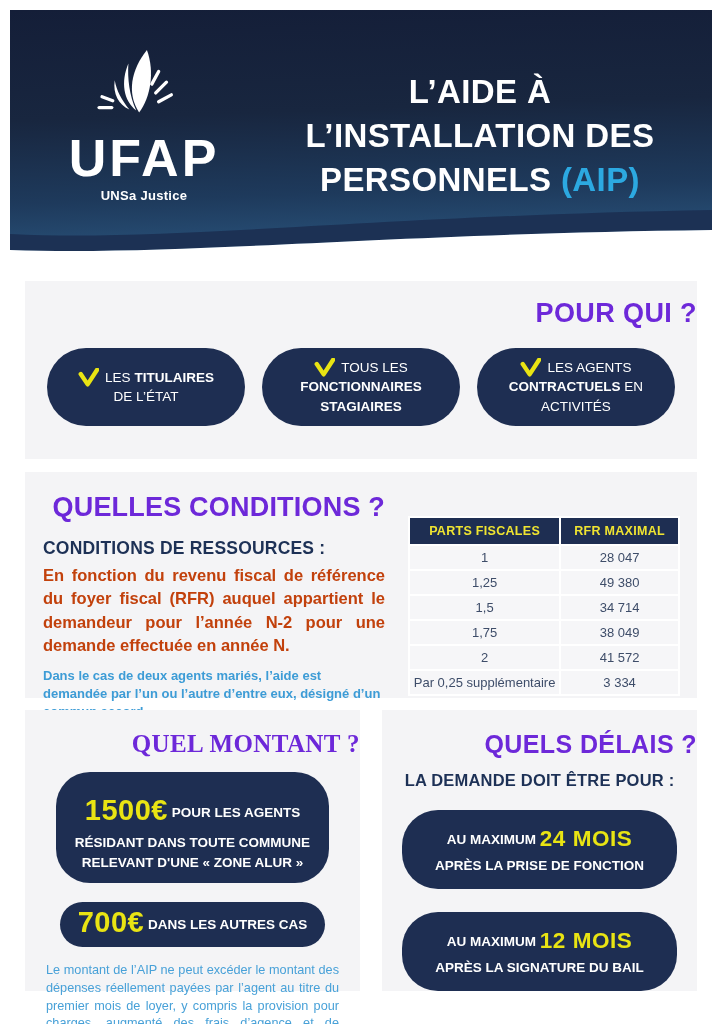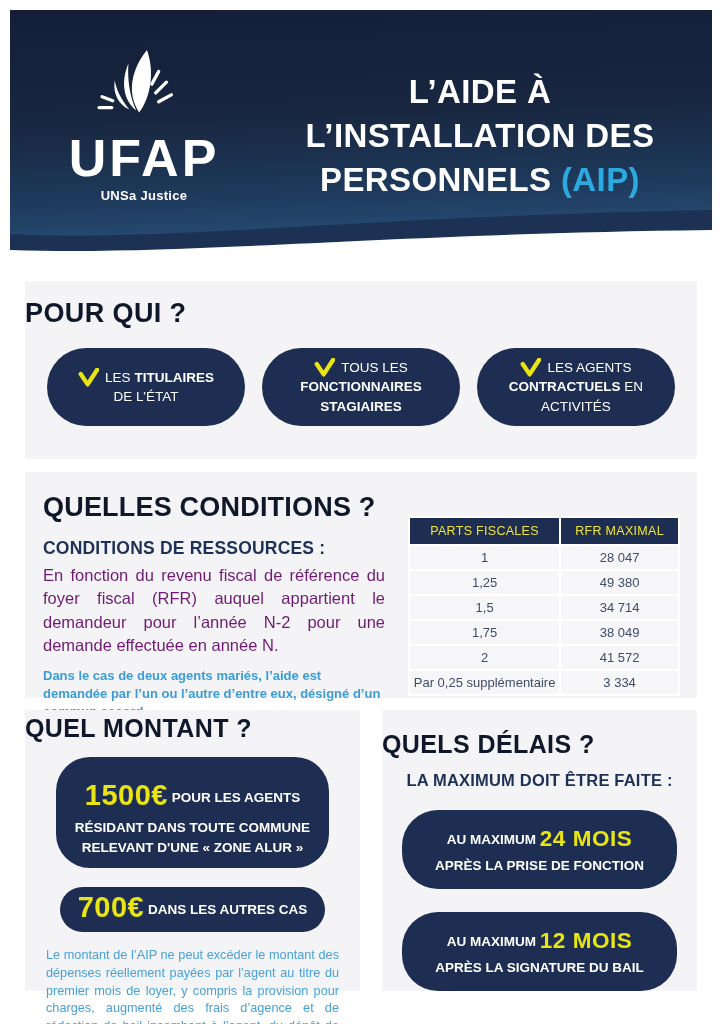--- a/index.html
+++ b/index.html
@@ -21,47 +21,47 @@
   .title .accent { color:#2ca9e1; }
   .wave { position:absolute; left:0; bottom:-1px; width:100%; height:58px; display:block; }
 
   
   .card { position:absolute; background:#f4f4f6; }
   .card-pourqui    { left:25px; width:672px; top:281px; height:178px; }
   .card-conditions { left:25px; width:672px; top:472px; height:226px; display:flex; }
   .card-montant    { left:25px; width:335px; top:710px; height:281px; }
   .card-delais     { left:382px; width:315px; top:710px; height:281px; }
 
-  h2.cyan { color:#0f172a; font-size:27px; font-weight:bold; text-align:left; letter-spacing:.4px; }
+  h2.cyan { color:#6d28d9; font-size:27px; font-weight:bold; text-align:right; letter-spacing:.4px; }
 
   
   .card-pourqui h2 { margin-top:17px; }
   .badges { display:flex; justify-content:center; gap:17px; margin-top:19px; padding:0 14px; }
   .badge {
     width:198px; height:78px; background:#1e2e52; border-radius:40px;
     color:#fff; font-size:13.5px; line-height:1.42; text-align:center;
     display:flex; flex-direction:column; justify-content:center; align-items:center; padding:4px 8px;
   }
   .badge .bl { display:flex; align-items:center; gap:6px; }
   .check { width:21px; height:19px; flex:0 0 auto; }
 
   
   .cond-left { width:360px; padding:20px 0 0 18px; }
   .cond-left h2 { letter-spacing:.2px; }
   .cond-left h3 { color:#1d3156; font-size:17.5px; font-weight:bold; margin:15px 0 5px; letter-spacing:.2px; }
-  .cond-body { color:#701a75; font-size:16.5px; text-align:justify; line-height:1.42; }
+  .cond-body { color:#c2410c; font-size:16.5px; text-align:justify; line-height:1.42;font-weight:bold; }
   .cond-note { color:#3d9cd6; font-size:13px; font-weight:bold; line-height:1.4; margin-top:9px; }
   .cond-right { flex:1; padding:44px 17px 0 23px; }
   .rfr-table { width:100%; border-collapse:collapse; }
-  .rfr-table th { background:#1e2e52; color:#efe431; font-size:12.5px; font-weight:normal; padding:6px 2px; border:2px solid #fff; letter-spacing:.3px; }
+  .rfr-table th { background:#1e2e52; color:#efe431; font-size:12.5px; font-weight:bold; padding:6px 2px; border:2px solid #fff; letter-spacing:.3px; }
   .rfr-table td { background:#f6f6f8; color:#3e4d69; font-size:13px; text-align:center; padding:4px 2px; border:2px solid #fff; }
   .rfr-table .c1 { width:56%; }
 
   
-  .card-montant h2 { margin-top:4px; font-size:25px; }
+  .card-montant h2 { margin-top:20px; font-size:25px;font-family:Liberation Serif, serif; }
   .pill { background:#1e2e52; color:#fff; text-align:center; font-weight:bold; }
   .pill-a { margin:14px 31px 0; border-radius:34px; padding:17px 6px 10px; font-size:13.5px; line-height:1.5; }
   .amt { color:#e9e413; font-size:29px; font-weight:bold; letter-spacing:.5px; vertical-align:-3px; }
   .pill-b { margin:19px 35px 0; border-radius:30px; padding:4px 6px 8px; font-size:13.5px; }
   .note-blue { margin:15px 21px 0; color:#48a1d8; font-size:12.7px; text-align:justify; line-height:1.4; }
 
   
   .card-delais h2 { margin-top:20px; font-size:25px; }
   .sub { margin-top:12px; color:#1d3156; font-weight:bold; font-size:16.5px; text-align:center; letter-spacing:.2px; }
   .pill-c { margin:20px 20px 0; border-radius:36px; padding:12px 4px 13px; font-size:13.5px; line-height:1.5; }
@@ -187,21 +187,21 @@
       <div>RELEVANT D'UNE « ZONE ALUR »</div>
     </div>
     <div class="pill pill-b">
       <span class="amt">700€</span> <span>DANS LES AUTRES CAS</span>
     </div>
     <p class="note-blue">Le montant de l’AIP ne peut excéder le montant des dépenses réellement payées par l’agent au titre du premier mois de loyer, y compris la provision pour charges, augmenté des frais d’agence et de rédaction de bail incombant à l’agent, du dépôt de garantie et des frais de déménagement.</p>
   </section>
 
   <section class="card card-delais">
     <h2 class="cyan">QUELS DÉLAIS ?</h2>
-    <div class="sub">LA MAXIMUM DOIT ÊTRE FAITE :</div>
+    <div class="sub">LA DEMANDE DOIT ÊTRE POUR :</div>
     <div class="pill pill-c">
       <div><span>AU MAXIMUM </span><span class="big">24 MOIS</span></div>
       <div>APRÈS LA PRISE DE FONCTION</div>
     </div>
     <div class="pill pill-c">
       <div><span>AU MAXIMUM </span><span class="big">12 MOIS</span></div>
       <div>APRÈS LA SIGNATURE DU BAIL</div>
     </div>
   </section>
 

